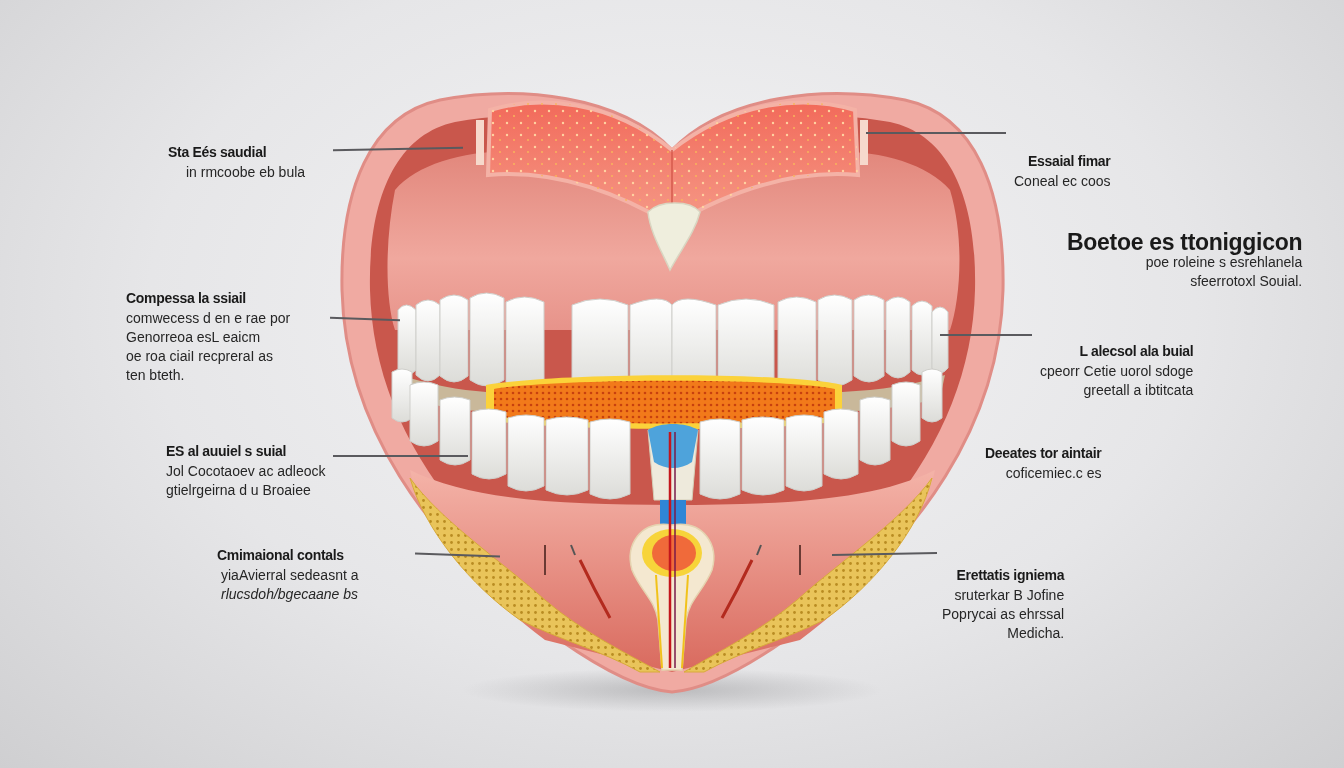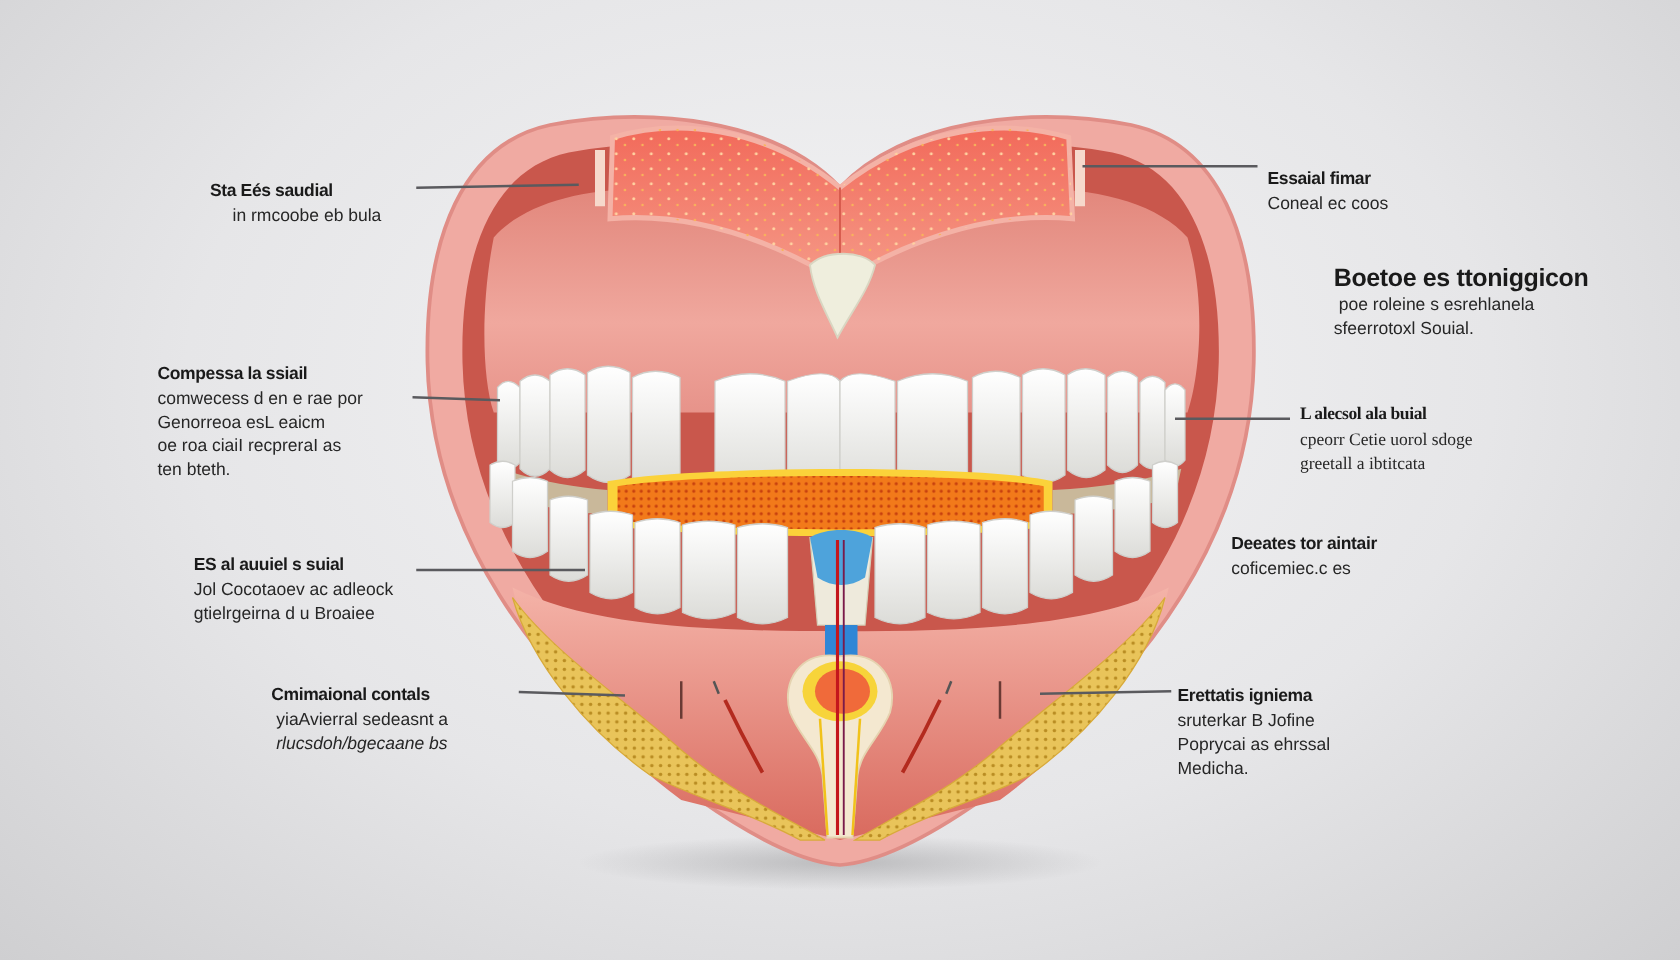--- a/index.html
+++ b/index.html
@@ -10,21 +10,21 @@
       color: #1a1a1a;
     }
     .illustration { position: absolute; left: 0; top: 0; width: 1344px; height: 768px; }
     .label { position: absolute; }
     .label .title {
       font-weight: bold; font-size: 14px; letter-spacing: -0.3px; line-height: 22px; white-space: nowrap;
     }
     .label .desc {
       font-size: 14px; line-height: 19px; white-space: nowrap; color: #262626;
     }
-    .label.right { text-align: left; }
+    .label.right { text-align: right; margin-top: 19px; }
     .leader { position: absolute; height: 2px; background: #5a5a5e; }
   </style>
 </head>
 <body>
 
 <svg class="illustration" viewBox="0 0 1344 768" xmlns="http://www.w3.org/2000/svg">
   <defs>
     <radialGradient id="shadowG" cx="50%" cy="50%" r="50%">
       <stop offset="0%" stop-color="#9a9a9c" stop-opacity="0.55"></stop>
       <stop offset="100%" stop-color="#9a9a9c" stop-opacity="0"></stop>
@@ -176,44 +176,44 @@
 </div>
 
 <div class="label" style="left:126px;top:287px;">
   <div class="title">Compessa la ssiail</div>
   <div class="desc">comwecess d en e rae por</div>
   <div class="desc">Genorreoa esL eaicm</div>
   <div class="desc">oe roa ciaiI recpreraI as</div>
   <div class="desc">ten bteth.</div>
 </div>
 
-<div class="label" style="left:155px;top:440px;">
+<div class="label" style="left:166px;top:440px;">
   <div class="title">ES al auuiel s suial</div>
   <div class="desc">Jol Cocotaoev ac adleock</div>
   <div class="desc">gtielrgeirna d u Broaiee</div>
 </div>
 
 <div class="label" style="left:217px;top:544px;">
   <div class="title">Cmimaional contals</div>
   <div class="desc" style="padding-left:4px;text-align:right;">yiaAvierral sedeasnt a</div>
   <div class="desc" style="padding-left:4px;font-style:italic;">rlucsdoh/bgecaane bs</div>
 </div>
 
 <div class="label right" style="left:1014px;top:131px;">
   <div class="title">Essaial fimar</div>
   <div class="desc">Coneal ec coos</div>
 </div>
 
 <div class="label right" style="left:1067px;top:212px;">
-  <div class="title" style="font-size:20px;">Boetoe es ttoniggicon</div>
+  <div class="title" style="font-size:23px;">Boetoe es ttoniggicon</div>
   <div class="desc" style="padding-left:4px;">poe roleine s esrehlanela</div>
   <div class="desc">sfeerrotoxl Souial.</div>
 </div>
 
-<div class="label right" style="left:1040px;top:321px;font-family:Liberation Serif, serif;">
+<div class="label right" style="left:1040px;top:321px;">
   <div class="title">L alecsol ala buial</div>
   <div class="desc">cpeorr Cetie uorol sdoge</div>
   <div class="desc">greetall a ibtitcata</div>
 </div>
 
 <div class="label right" style="left:985px;top:423px;">
   <div class="title">Deeates tor aintair</div>
   <div class="desc">coficemiec.c es</div>
 </div>
 

